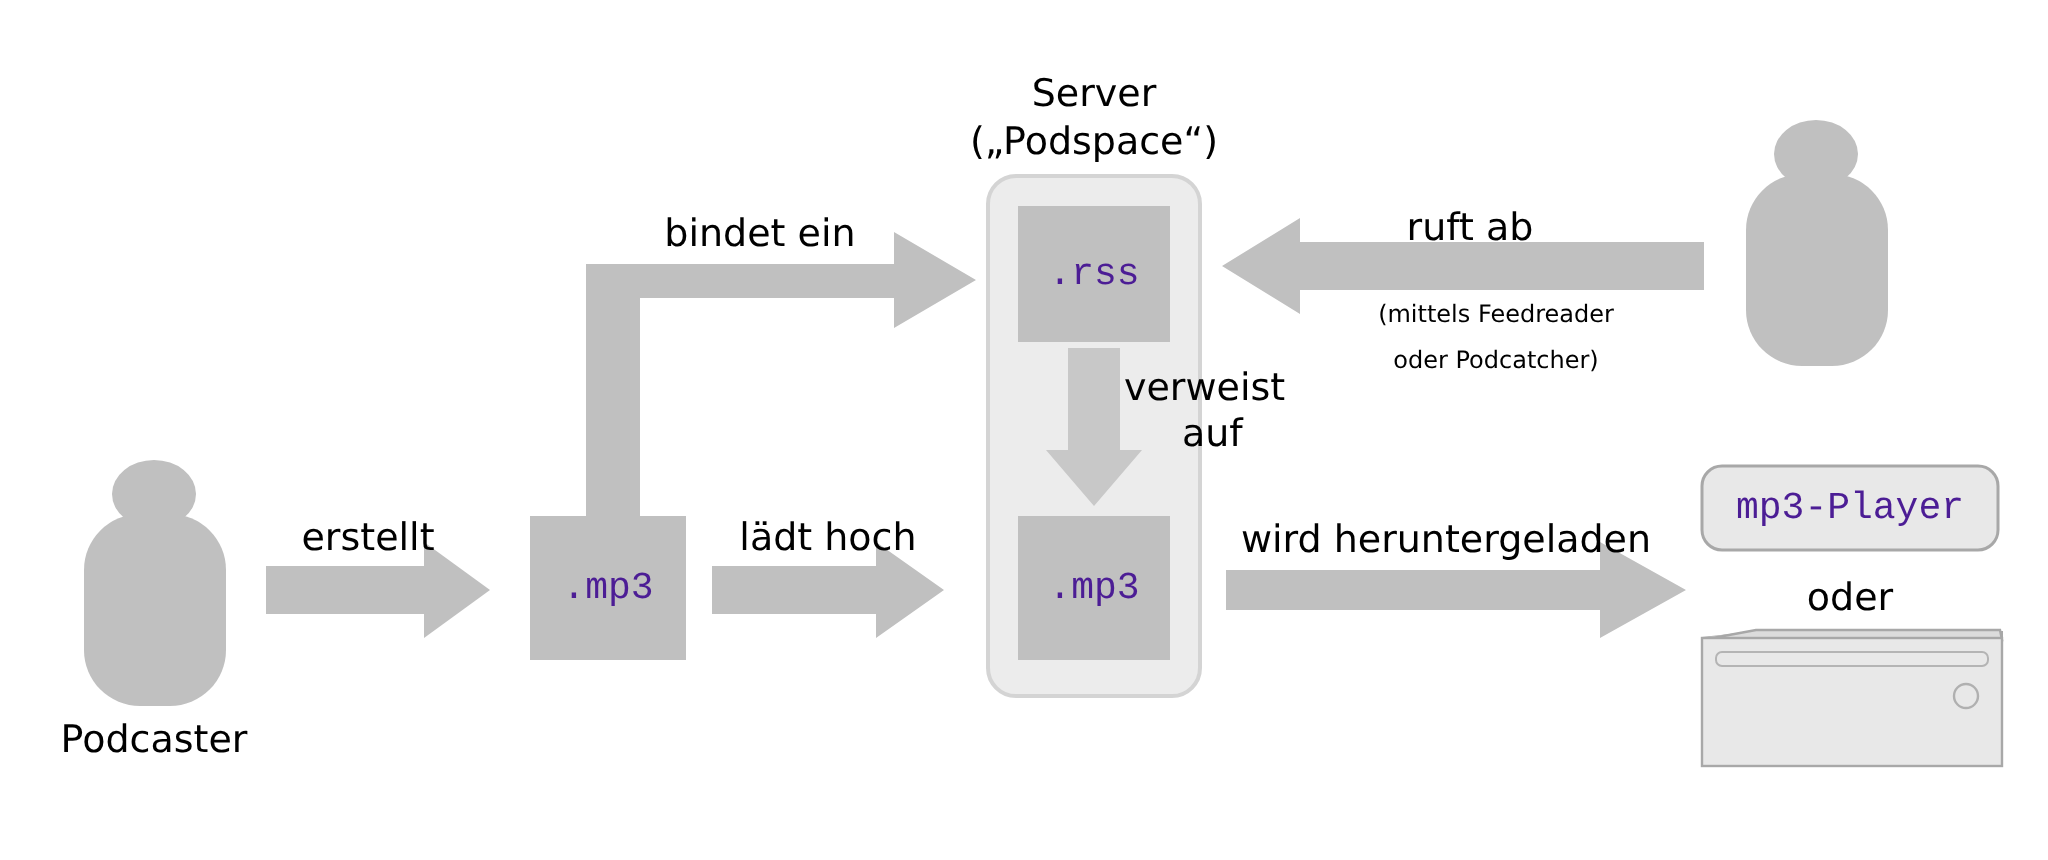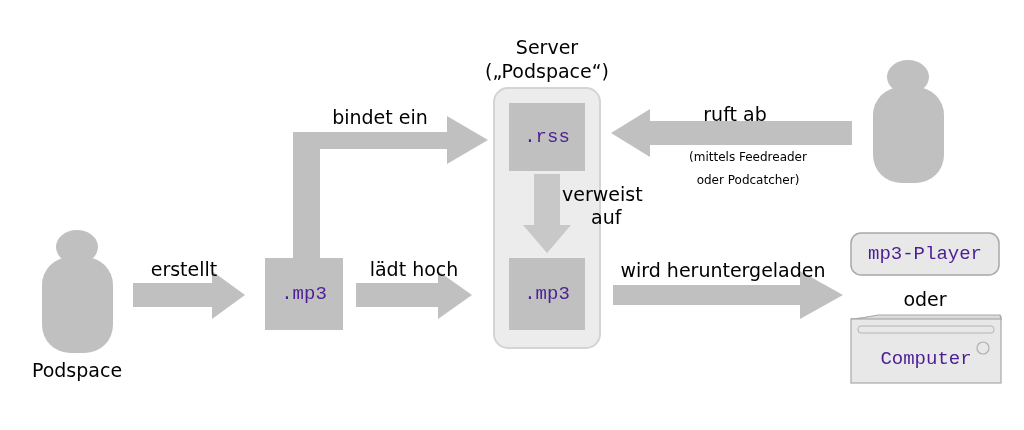--- a/index.html
+++ b/index.html
@@ -121,33 +121,32 @@
       <rect x="851" y="319" width="150" height="64" fill="#e8e8e8" stroke="#a8a8a8" stroke-width="1.2"></rect>
       <rect x="858" y="326" width="136" height="7" rx="3" ry="3" fill="#e8e8e8" stroke="#b4b4b4" stroke-width="1"></rect>
       <circle cx="983" cy="348" r="6" fill="#e8e8e8" stroke="#b0b0b0" stroke-width="1.2"></circle>
     </g>
 
   </svg>
 
   <div class="lbl center" style="left:447px; top:36px; width:200px;">Server</div>
   <div class="lbl center" style="left:447px; top:60px; width:200px;">(„Podspace“)</div>
 
-  <div class="lbl center" style="left:7px; top:359px; width:140px;">Podspace</div>
+  <div class="lbl center" style="left:7px; top:359px; width:140px;">Podcaster</div>
 
   <div class="boxlbl" style="left:265px; top:258px; width:78px; height:72px;">.mp3</div>
 
   <div class="boxlbl" style="left:509px; top:103px; width:76px; height:68px;">.rss</div>
 
   <div class="boxlbl" style="left:509px; top:258px; width:76px; height:72px;">.mp3</div>
 
   <div class="boxlbl" style="left:851px; top:233px; width:148px; height:42px;">mp3-Player</div>
 
   <div class="lbl center" style="left:851px; top:288px; width:148px;">oder</div>
 
-  <div class="boxlbl" style="left:851px; top:335px; width:150px; height:48px;">Computer</div>
 
   <div class="lbl center" style="left:124px; top:258px; width:120px;">erstellt</div>
 
   <div class="lbl center" style="left:352px; top:258px; width:124px;">lädt hoch</div>
 
   <div class="lbl center" style="left:300px; top:106px; width:160px;">bindet ein</div>
 
   <div class="lbl" style="left:562px; top:183px;">verweist</div>
   <div class="lbl" style="left:562px; top:206px;margin-left:29px;">auf</div>
 

